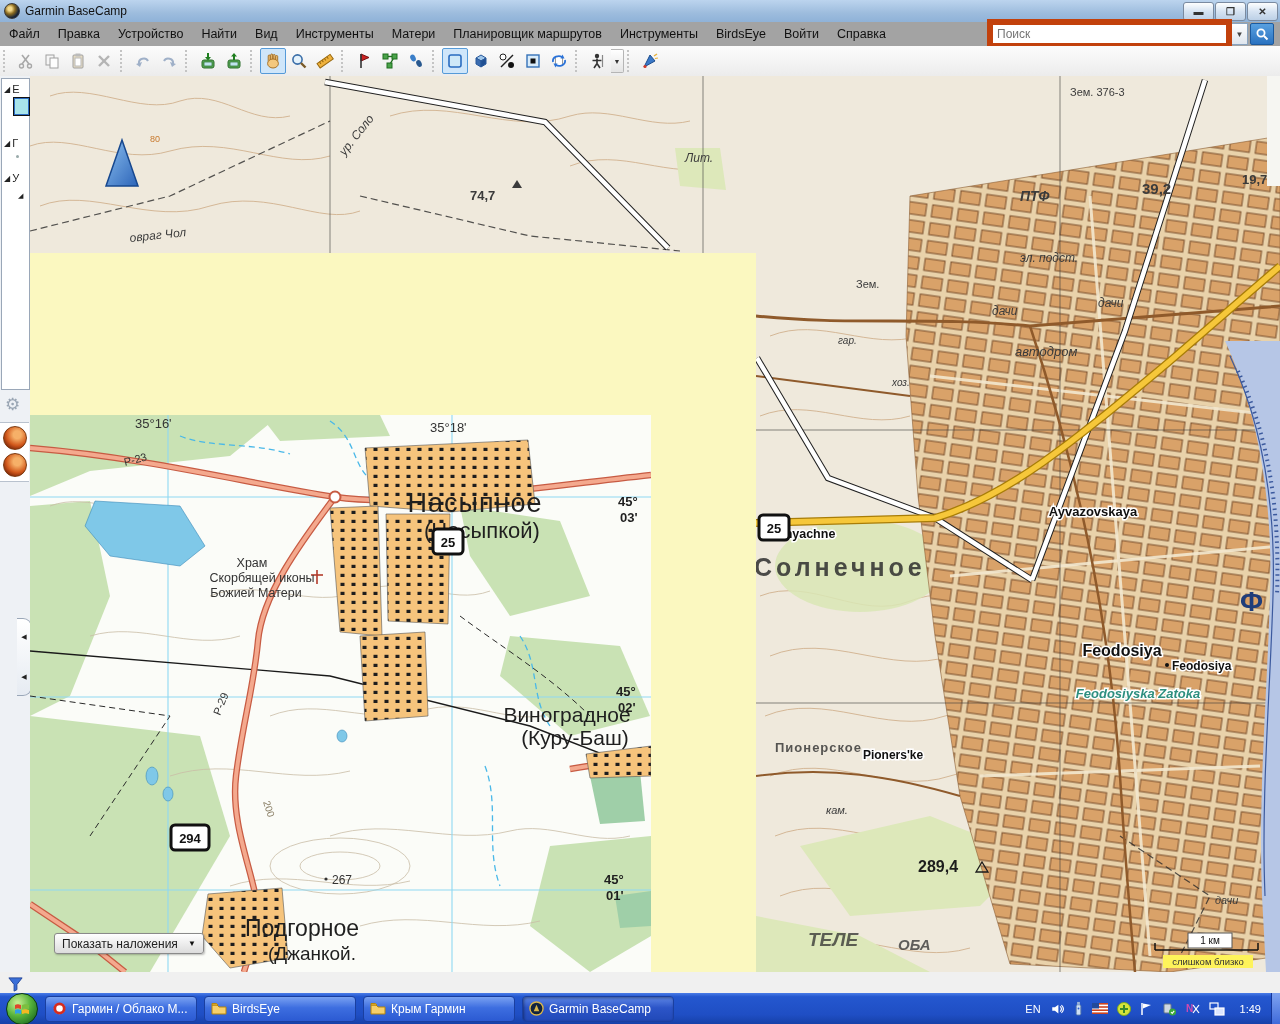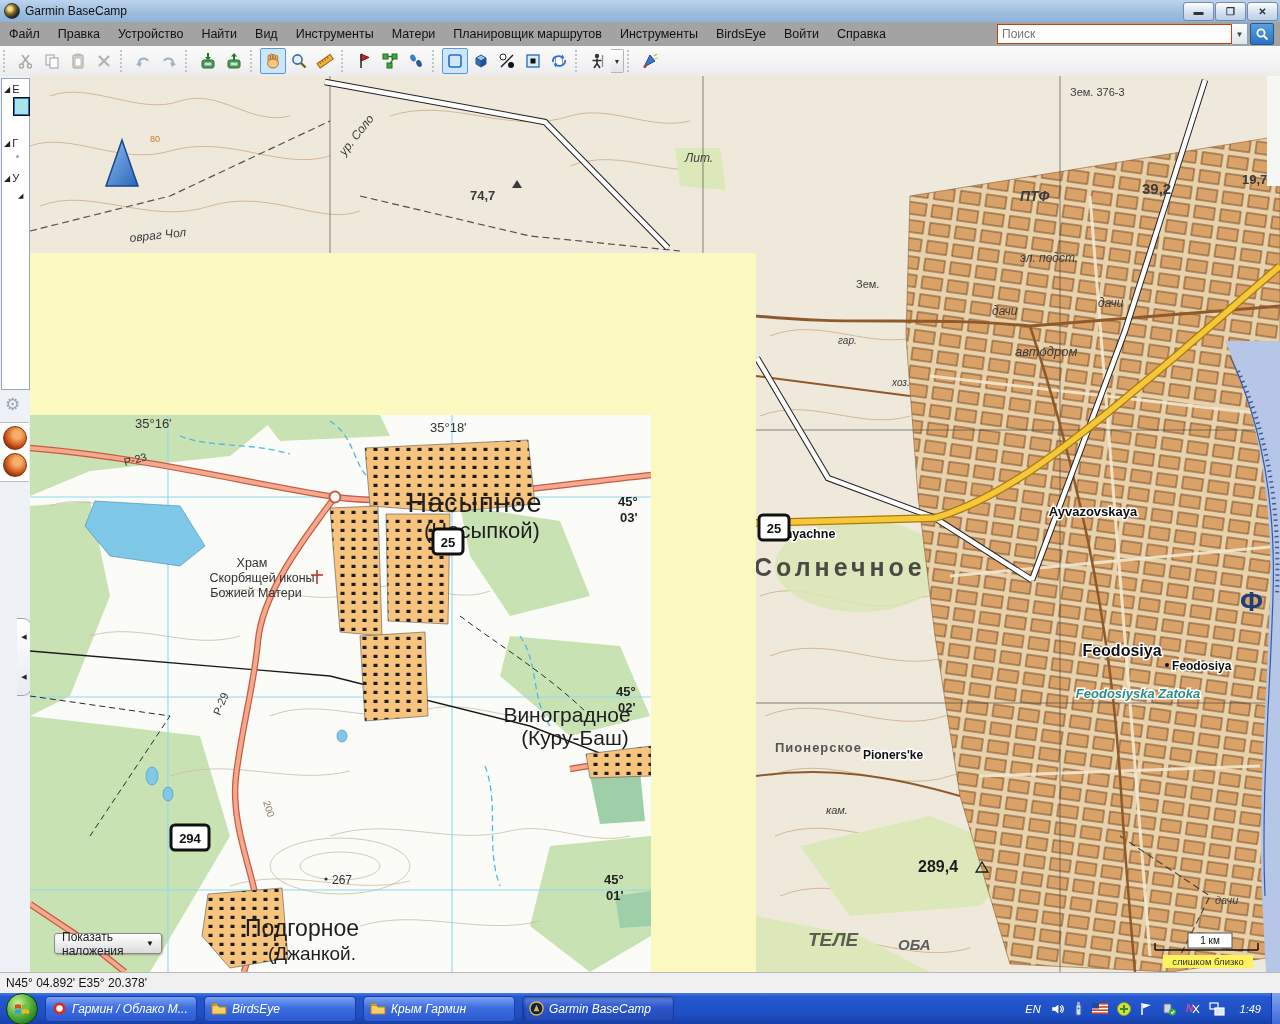--- a/index.html
+++ b/index.html
@@ -17,21 +17,21 @@
   .wbtns{margin-left:auto;display:flex;margin-right:2px;}
   .wbtn{width:29px;height:17px;border:1px solid #7a8aa0;border-radius:3px;margin-left:1px;
     background:linear-gradient(#fdfefe,#d6e3f2 50%,#bcd0e6);display:flex;align-items:center;justify-content:center;
     font-size:10px;color:#333;font-weight:bold;}
 
   
   #menubar{left:0;top:22px;width:1280px;height:24px;background:#a3a3a3;border-bottom:1px solid #d9d9d9;
     display:flex;align-items:center;font-size:12.5px;color:#111;}
   .menu-item{padding:4px 9px;cursor:default;}
   #searchwrap{margin-left:auto;margin-right:6px;display:flex;align-items:center;}
-  #searchbox{width:225px;height:18px;border:1px solid #c2410c;background:#fff;font-size:12px;
+  #searchbox{width:225px;height:18px;border:6px solid #c2410c;background:#fff;font-size:12px;
     padding:0 4px;color:#777;font-family:"Liberation Sans",sans-serif;}
   #searchdd{width:15px;height:20px;border:1px solid #88a3c0;border-left:none;background:linear-gradient(#fefefe,#dfe6ee);
     font-size:8px;color:#444;display:flex;align-items:center;justify-content:center;}
   #searchbtn{width:22px;height:20px;margin-left:2px;border:1px solid #1c5a9e;border-radius:2px;
     background:linear-gradient(#58a0e0,#2a72c0);display:flex;align-items:center;justify-content:center;}
 
   
   #toolbar{left:0;top:46px;width:1280px;height:30px;background:linear-gradient(#fcfcfc,#ececec);
     border-bottom:1px solid #c9c9c9;display:flex;align-items:center;}
   .tsep{width:5px;height:22px;margin:0 3px;border-left:2px dotted #c4c4c4;}
@@ -57,33 +57,33 @@
     border:1px solid #9aa7b8;border-left:none;border-radius:0 9px 9px 0;
     display:flex;flex-direction:column;justify-content:space-between;align-items:center;padding:14px 0;box-sizing:border-box;}
   #splitter span{font-size:7px;color:#222;}
   #funnel{position:absolute;left:7px;top:900px;}
 
   
   #map{left:30px;top:76px;width:1250px;height:896px;background:#efe9dc;overflow:hidden;}
   svg text{font-family:"Liberation Sans",sans-serif;}
   .halo{font-weight:bold;fill:#101010;stroke:#ffffff;stroke-width:3px;paint-order:stroke;}
   .oldl{fill:#3b3b3b;}
-  #overlayToggle{position:absolute;left:24px;top:857px;width:108px;height:21px;
+  #overlayToggle{position:absolute;left:24px;top:857px;width:150px;height:21px;
     border:1px solid #8a8a8a;border-radius:3px;background:linear-gradient(#ffffff,#dcdcdc);
     font-size:12px;color:#222;display:flex;align-items:center;justify-content:space-between;
     padding:0 7px;box-sizing:border-box;box-shadow:1px 1px 2px rgba(0,0,0,.25);}
   #overlayToggle .arr{font-size:8px;color:#111;}
 
   
   #statusbar{left:0;top:972px;width:1280px;height:21px;background:#f0f0f0;border-top:1px solid #b8b8b8;
     font-size:12px;color:#111;display:flex;align-items:center;padding-left:6px;box-sizing:border-box;}
 
   
   #taskbar{left:0;top:993px;width:1280px;height:31px;
-    background:linear-gradient(#4a7ce8,#2457cf 12%,#1f4ec4 70%,#1640a8);display:flex;align-items:center;font-style:italic;}
+    background:linear-gradient(#4a7ce8,#2457cf 12%,#1f4ec4 70%,#1640a8);display:flex;align-items:center;}
   #startorb{width:30px;height:30px;border-radius:50%;margin-left:6px;
     background:radial-gradient(circle at 35% 30%, #bfe98a 5%, #58b43c 45%, #1e6e22 85%);
     border:1px solid #0d3a12;display:flex;align-items:center;justify-content:center;}
   .task{height:24px;width:150px;margin-left:7px;border-radius:4px;display:flex;align-items:center;
     background:linear-gradient(#79a1f2,#3d6ee0 45%,#2b5ad2);border:1px solid #1a3fa0;
     color:#fff;font-size:12px;white-space:nowrap;overflow:hidden;}
   .task.active{background:linear-gradient(#5d86e6,#2c55c8 45%,#2149b8);box-shadow:inset 1px 1px 3px rgba(0,0,0,.4);}
   .task .ticon{margin:0 5px 0 6px;flex:0 0 auto;display:flex;}
   #tray{margin-left:auto;display:flex;align-items:center;color:#fff;font-size:11px;justify-content:space-between;}
   #tray .ti{margin-right:9px;display:flex;align-items:center;}
@@ -619,23 +619,20 @@
         <text x="1178" y="889" font-size="9.5" text-anchor="middle" fill="#333">слишком близко</text>
       </g>
     </svg>
 
     <div id="overlayToggle">
       <span>Показать наложения</span>
       <span class="arr">▼</span>
     </div>
   </div>
 
-  <div id="statusbar" class="abs">
-    <span>N45° 04.892' E35° 20.378'</span>
-  </div>
 
   <div id="taskbar" class="abs">
     <div id="startorb">
       <svg width="16" height="16" viewBox="0 0 16 16">
         <path d="M1,4 C3,3 4,3 7,4 L7,8 C4,7 3,7 1,8 Z" fill="#e0452c"></path>
         <path d="M8,4 C11,3 12,3 15,4 L15,8 C12,7 11,7 8,8 Z" fill="#7cbf3f"></path>
         <path d="M1,9 C3,8 4,8 7,9 L7,13 C4,12 3,12 1,13 Z" fill="#2f9fe8"></path>
         <path d="M8,9 C11,8 12,8 15,9 L15,13 C12,12 11,12 8,13 Z" fill="#f2b822"></path>
       </svg>
     </div>

